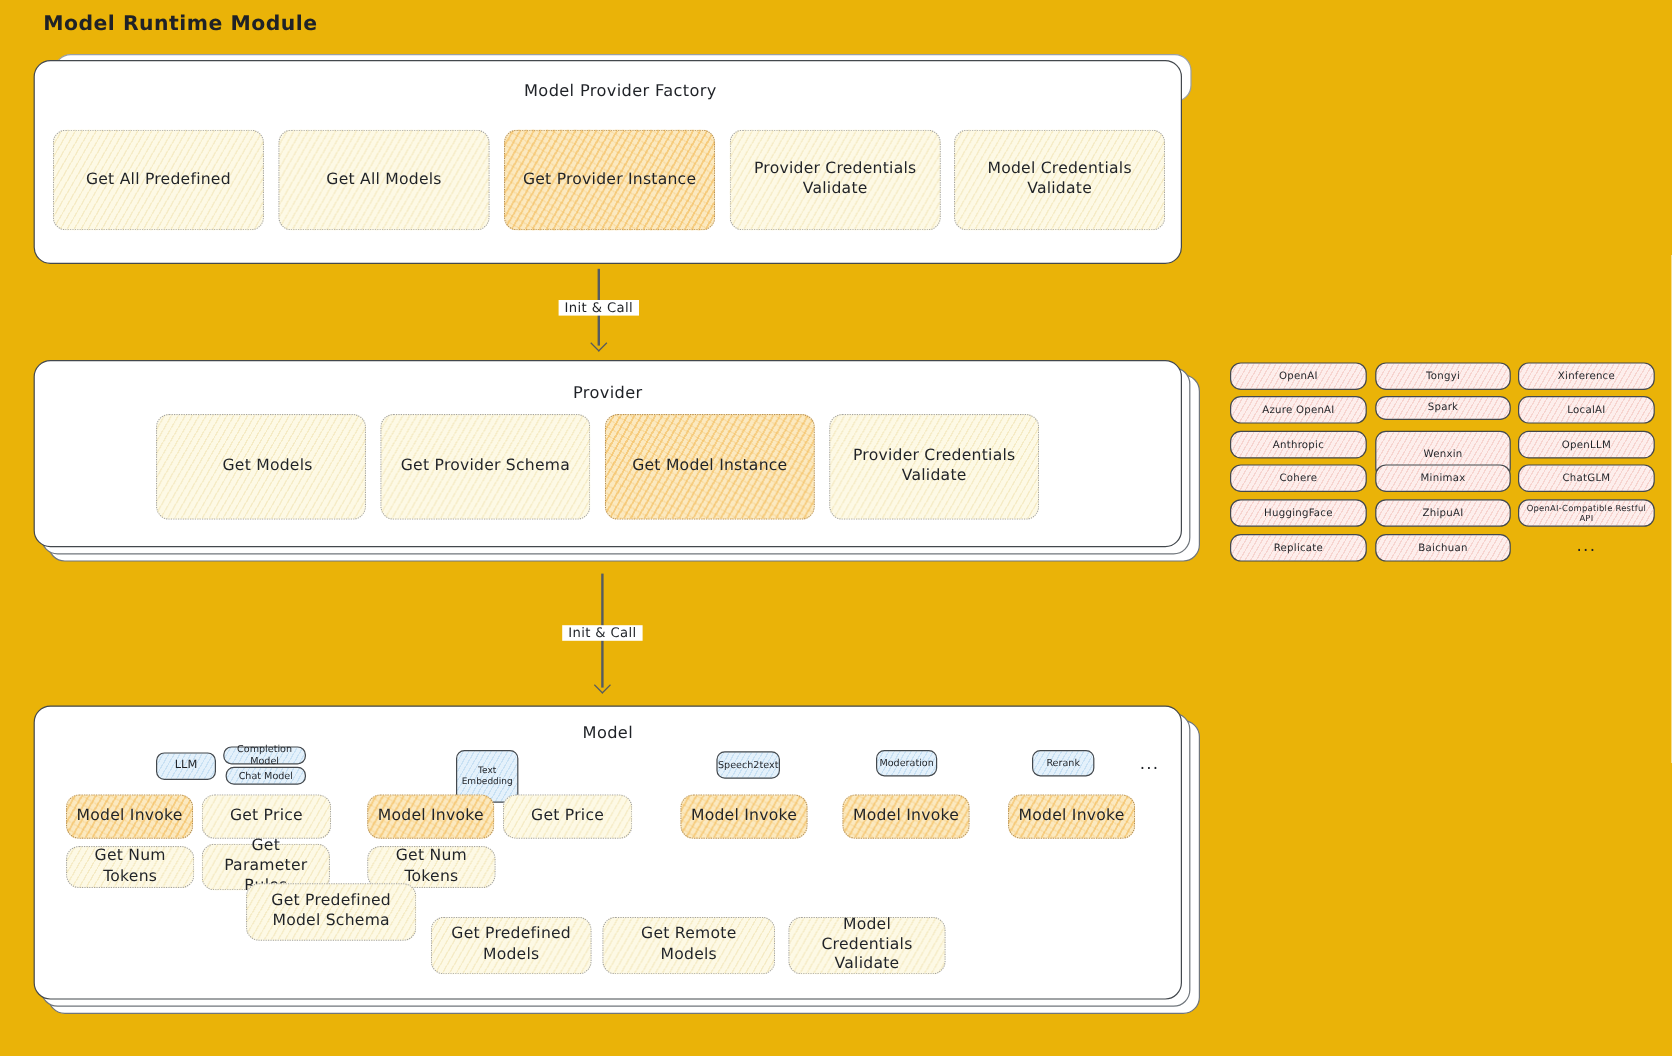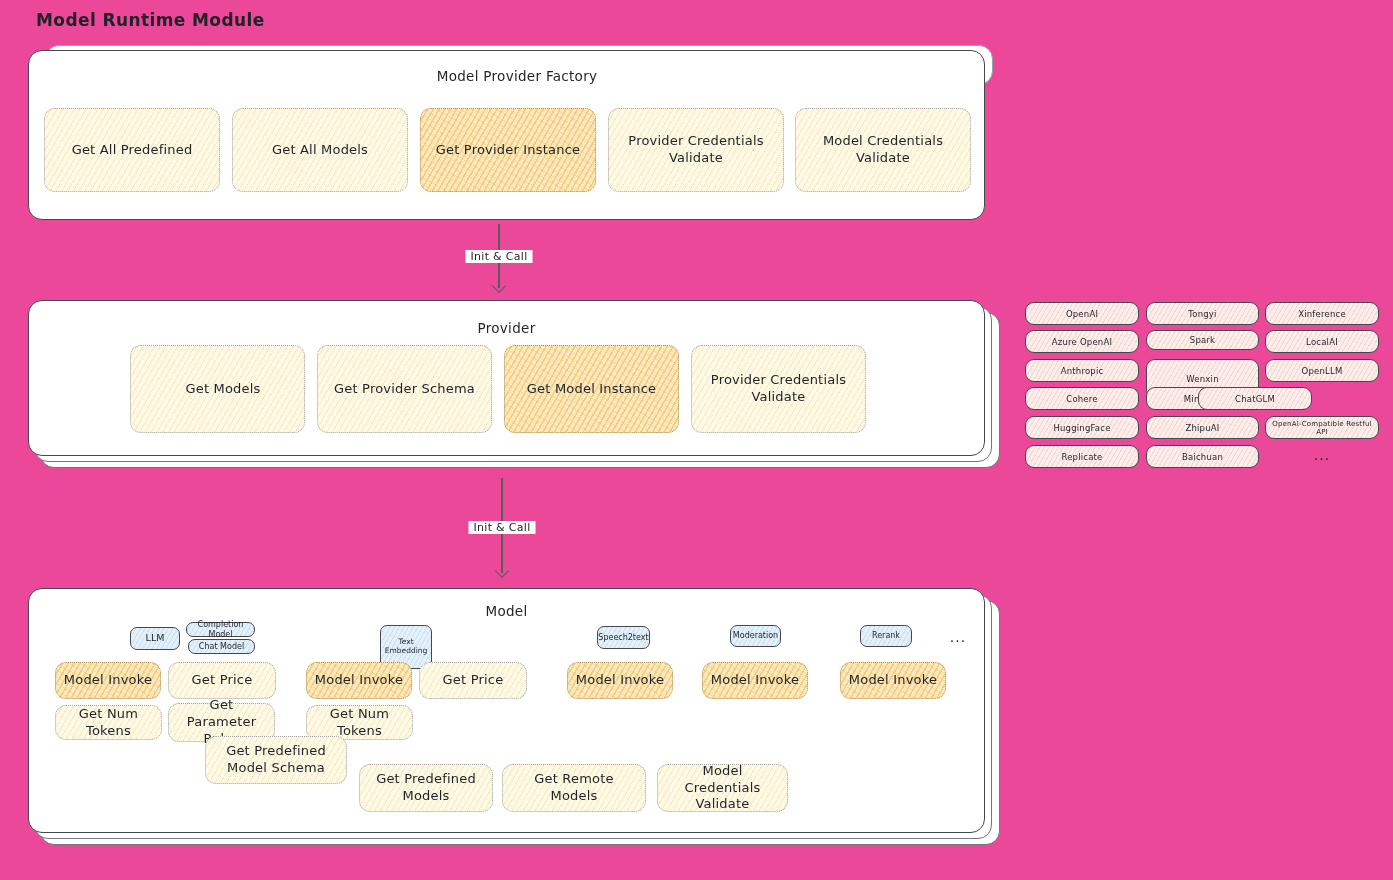--- a/index.html
+++ b/index.html
@@ -1,16 +1,16 @@
 <!DOCTYPE html>
 <html><head>
 <meta charset="utf-8">
 <style>
   html,body{margin:0;padding:0;background:#ffffff;}
-  .canvas{position:relative;width:1393px;height:880px;background:#ec4899;overflow:hidden;
+  .canvas{position:relative;width:1393px;height:880px;background:#eab308;overflow:hidden;
           font-family:"DejaVu Sans",sans-serif;color:#1f2227;}
   .page-title{position:absolute;left:36px;top:10px;font-size:17px;font-weight:600;letter-spacing:.4px;}
   .panel{position:absolute;background:#fff;border:1.6px solid #43484d;border-radius:14px;box-sizing:border-box;}
   .stack{position:absolute;background:#fff;border:1.5px solid #70767c;border-radius:14px;box-sizing:border-box;}
   .stack-top{position:absolute;background:#fff;border:1.5px solid #9aa0a5;border-radius:14px;box-sizing:border-box;}
   .panel-title{position:absolute;font-size:13.5px;text-align:center;letter-spacing:.3px;}
   .btn{position:absolute;display:flex;align-items:center;justify-content:center;text-align:center;
        font-size:13px;line-height:1.3;border-radius:11px;padding:2px 6px;box-sizing:border-box;letter-spacing:.2px;}
   .cream{background-color:#fdf9e5;
          background-image:repeating-linear-gradient(120deg, rgba(231,210,140,.38) 0 1px, transparent 1px 5px);
@@ -72,21 +72,21 @@
   <div class="chip" style="left:1025px;top:330px;width:114px;height:23px;">Azure OpenAI</div>
   <div class="chip" style="left:1146px;top:330px;width:113px;height:20px;">Spark</div>
   <div class="chip" style="left:1265px;top:330px;width:114px;height:23px;">LocalAI</div>
 
   <div class="chip" style="left:1025px;top:359px;width:114px;height:23px;">Anthropic</div>
   <div class="chip" style="left:1146px;top:359px;width:113px;height:40px;">Wenxin</div>
   <div class="chip" style="left:1265px;top:359px;width:114px;height:23px;">OpenLLM</div>
 
   <div class="chip" style="left:1025px;top:387px;width:114px;height:23px;">Cohere</div>
   <div class="chip" style="left:1146px;top:387px;width:113px;height:23px;">Minimax</div>
-  <div class="chip" style="left:1198px;top:387px;width:114px;height:23px;">ChatGLM</div>
+  <div class="chip" style="left:1265px;top:387px;width:114px;height:23px;">ChatGLM</div>
 
   <div class="chip" style="left:1025px;top:416px;width:114px;height:23px;">HuggingFace</div>
   <div class="chip" style="left:1146px;top:416px;width:113px;height:23px;">ZhipuAI</div>
   <div class="chip chip-sm" style="left:1265px;top:416px;width:114px;height:23px;">OpenAI-Compatible Restful API</div>
 
   <div class="chip" style="left:1025px;top:445px;width:114px;height:23px;">Replicate</div>
   <div class="chip" style="left:1146px;top:445px;width:113px;height:23px;">Baichuan</div>
   <div class="dots" style="left:1265px;top:447px;width:114px;text-align:center;">...</div>
 
   <div class="arrow-line" style="left:501px;top:478px;height:95px;"></div>

